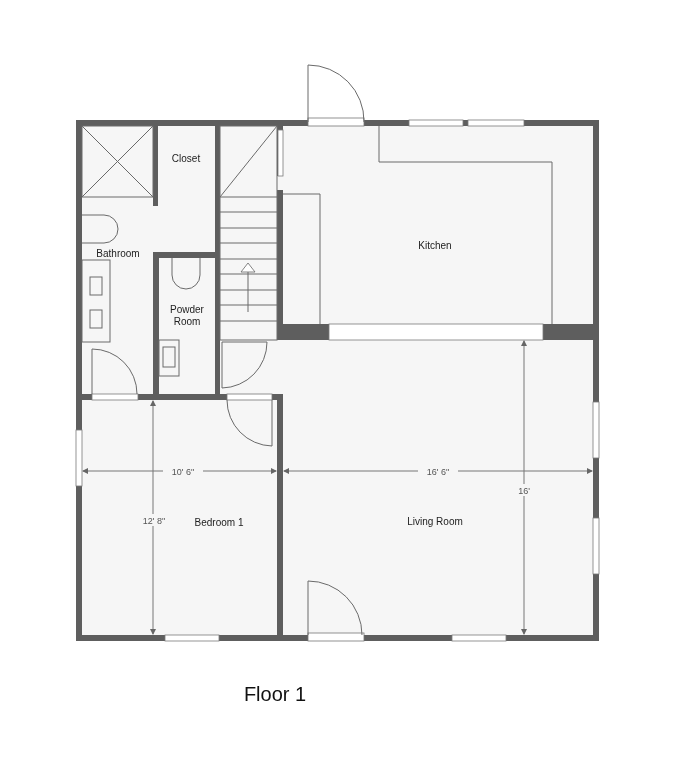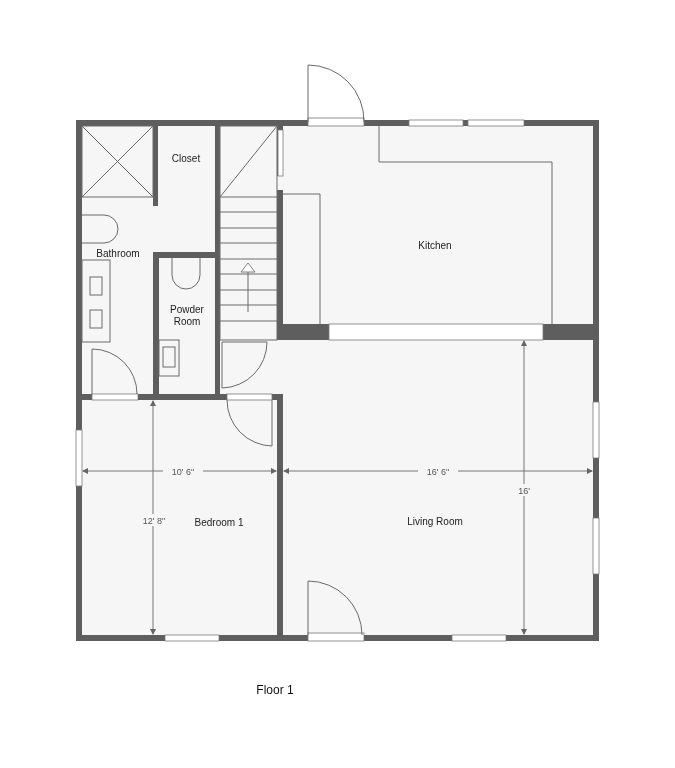--- a/index.html
+++ b/index.html
@@ -5,21 +5,21 @@
   html, body { margin: 0; padding: 0; background: #ffffff; }
   body { width: 675px; height: 768px; position: relative; overflow: hidden; font-family: "Liberation Sans", sans-serif; }
   svg { position: absolute; left: 0; top: 0; }
   .wall { fill: #5e5e5e; }
   .floor { fill: #f6f6f6; }
   .line { stroke: #6a6a6a; stroke-width: 1; fill: none; }
   .dim { stroke: #777; stroke-width: 1; fill: none; }
   .win { fill: #ffffff; stroke: #7a7a7a; stroke-width: 0.8; }
   .room-label { font-family: "Liberation Sans", sans-serif; font-size: 10px; fill: #222; text-anchor: middle; }
   .dim-label { font-family: "Liberation Sans", sans-serif; font-size: 9px; fill: #555; text-anchor: middle; }
-  .title { position: absolute; left: 0; width: 550px; top: 683px; text-align: center; font-size: 12px; color: #111; }
+  .title { position: absolute; left: 0; width: 550px; top: 683px; text-align: center; font-size: 20px; color: #111; }
 </style>
 </head>
 <body>
 
 <svg width="675" height="768" viewBox="0 0 675 768">
   <defs>
     <marker id="arr" markerWidth="6" markerHeight="6" refX="5" refY="3" orient="auto" markerUnits="userSpaceOnUse">
       <path d="M0,0 L6,3 L0,6 z" fill="#666"></path>
     </marker>
     <marker id="arrs" markerWidth="6" markerHeight="6" refX="1" refY="3" orient="auto" markerUnits="userSpaceOnUse">

